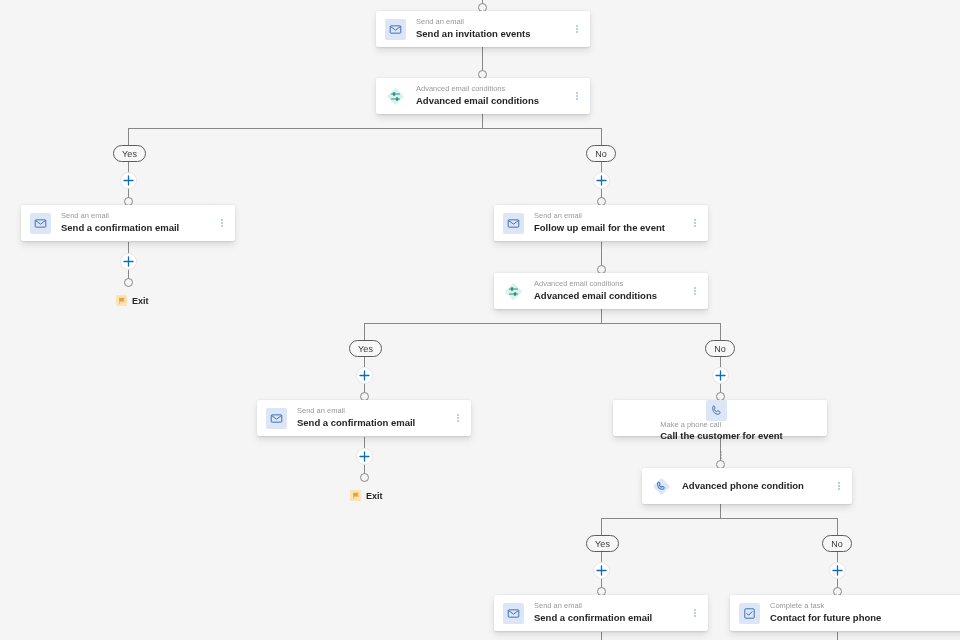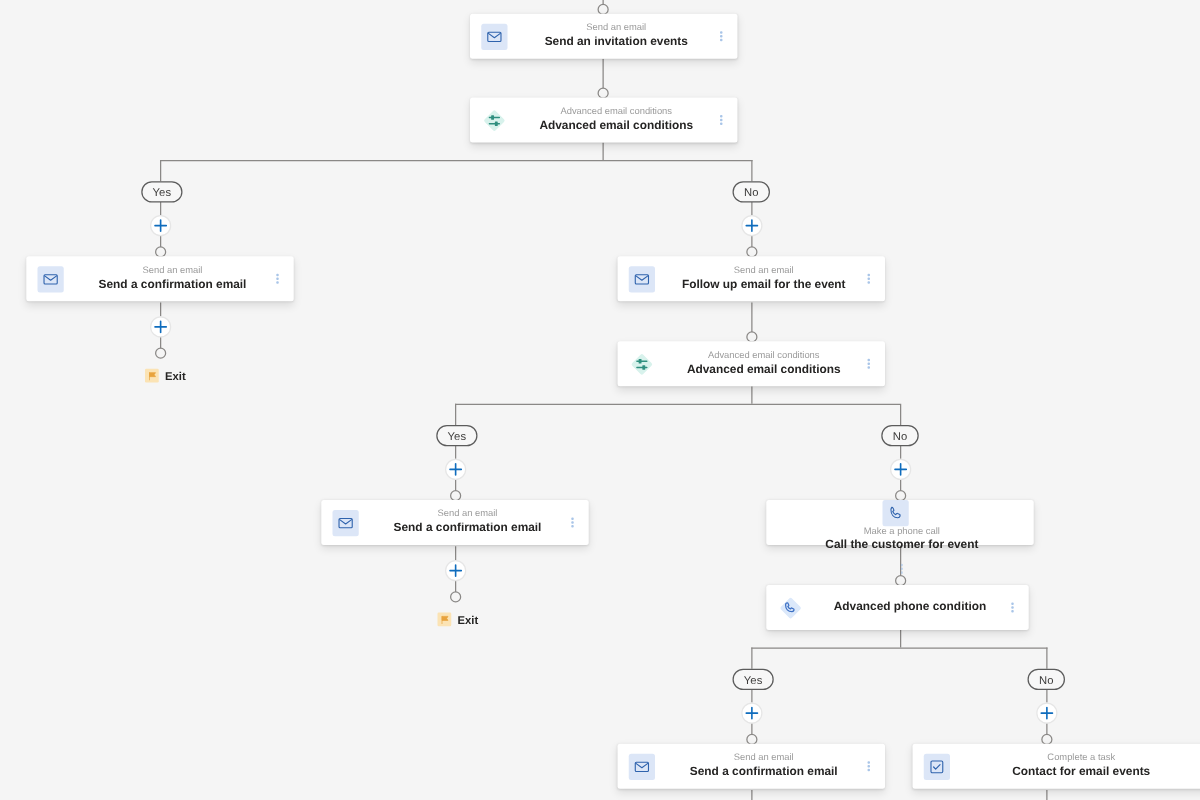--- a/index.html
+++ b/index.html
@@ -106,21 +106,20 @@
 
   .card-icon svg { display: block; }
 
   .card-text {
     flex: 1 1 auto;
     min-width: 0;
     display: flex;
     flex-direction: column;
     justify-content: center;
     line-height: 1.15;
-    text-align: center;
   }
   .card-sub {
     font-size: 7.5px;
     color: #9a9a9a;
     margin-bottom: 1.5px;
     white-space: nowrap;
     overflow: hidden;
     text-overflow: ellipsis;
   }
   .card-title {
@@ -431,21 +430,21 @@
       <span class="card-sub">Make a phone call</span>
       <span class="card-title">Call the customer for event</span>
     </span>
     <span class="card-menu">
         <i></i>
         <i></i>
         <i></i>
       </span>
   </div>
 
-  <div class="card" style="left:613px; top:468px; width:210px;">
+  <div class="card" style="left:642px; top:468px; width:210px;">
     <span class="card-icon diamond">
       <svg width="21" height="21" viewBox="0 0 22 22">
         <rect x="11" y="1.8" width="13" height="13" rx="1.6" transform="rotate(45 11 1.8)" fill="#dbe8fa"></rect>
         <path d="M8.2 6.6c.35 0 .56.14.7.49l.56 1.26c.14.28.07.49-.14.7l-.63.56c.42.91 1.19 1.68 2.1 2.1l.56-.63c.21-.21.42-.28.7-.14l1.26.56c.35.14.49.35.49.7 0 .98-.7 1.68-1.68 1.68-3.29 0-5.32-2.03-5.32-5.6 0-.98.7-1.68 1.4-1.68z" fill="none" stroke="#3b6fc4" stroke-width="1.05" stroke-linejoin="round"></path>
       </svg>
     </span>
     <span class="card-text">
       <span class="card-title single">Advanced phone condition</span>
     </span>
     <span class="card-menu">
@@ -475,21 +474,21 @@
 
   <div class="card" style="left:730px; top:595px; width:250px;">
     <span class="card-icon task">
       <svg width="13" height="13" viewBox="0 0 16 16">
           <rect x="2.2" y="2.2" width="11.6" height="11.6" rx="1.2" fill="none" stroke="#2f63ad" stroke-width="1.1"></rect>
           <path d="M4.8 8.1l2 2.1 4.3-4.4" fill="none" stroke="#2f63ad" stroke-width="1.2" stroke-linecap="round" stroke-linejoin="round"></path>
         </svg>
     </span>
     <span class="card-text">
       <span class="card-sub">Complete a task</span>
-      <span class="card-title">Contact for email events</span>
+      <span class="card-title">Contact for future phone</span>
     </span>
     <span class="card-menu">
         <i></i>
         <i></i>
         <i></i>
       </span>
   </div>
 
   <div class="exit" style="left:116px; top:295px;">
     <span class="exit-flag">

